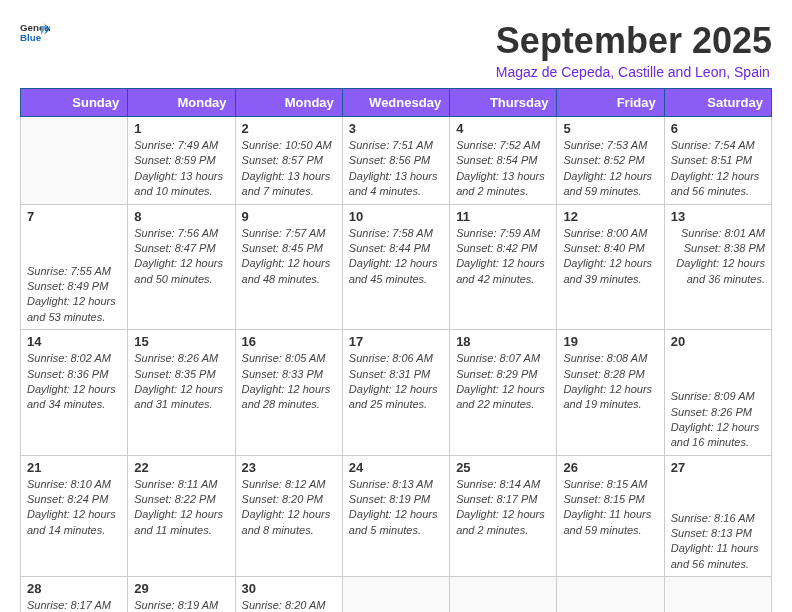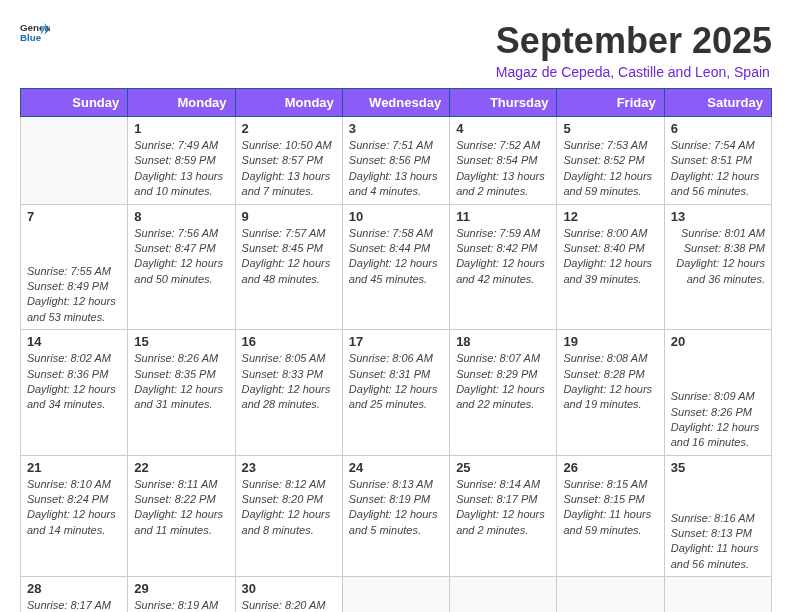--- a/index.html
+++ b/index.html
@@ -292,21 +292,21 @@
 and 2 minutes.</div>
         </td>
         <td>
           <div class="day-number">26</div>
           <div class="day-info" style="white-space: pre-line;">Sunrise: 8:15 AM
 Sunset: 8:15 PM
 Daylight: 11 hours
 and 59 minutes.</div>
         </td>
         <td>
-          <div class="day-number">35</div>
+          <div class="day-number">27</div>
           <div class="day-info" style="white-space: pre-line; margin-top: 36px;">Sunrise: 8:16 AM
 Sunset: 8:13 PM
 Daylight: 11 hours
 and 56 minutes.</div>
         </td>
       </tr>
       <tr>
         <td>
           <div class="day-number">28</div>
           <div class="day-info" style="white-space: pre-line;">Sunrise: 8:17 AM

